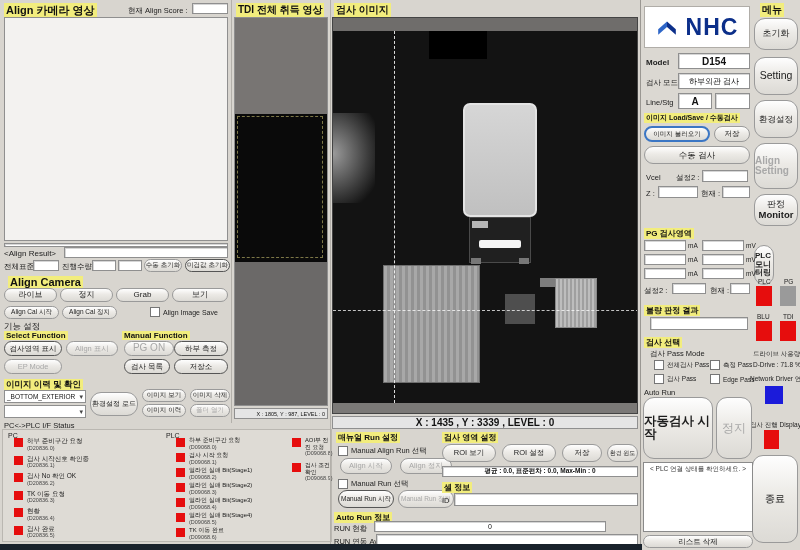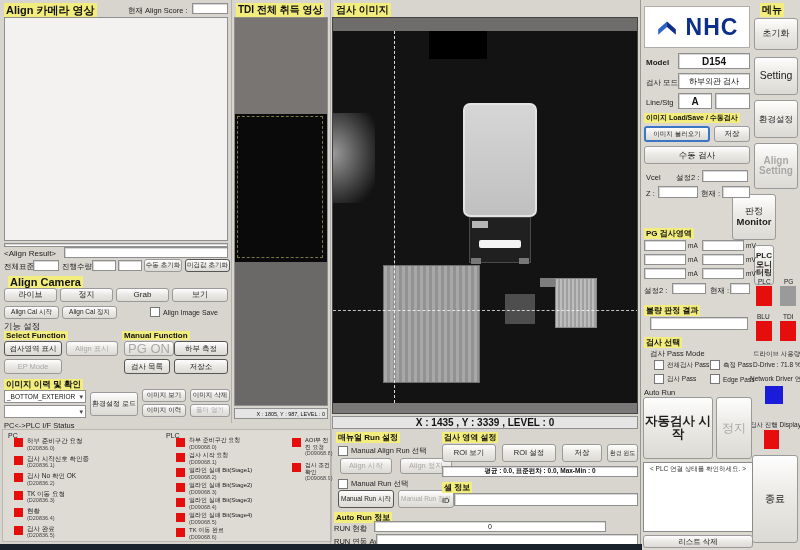--- a/index.html
+++ b/index.html
@@ -3,23 +3,23 @@
 <meta charset="utf-8">
 <style>
   html,body{margin:0;padding:0}
   body{width:800px;height:550px;position:relative;background:#d8d5cf;
        font-family:"Liberation Sans","DejaVu Sans",sans-serif;overflow:hidden;
        -webkit-font-smoothing:antialiased}
   .abs{position:absolute;box-sizing:border-box}
   .ylbl{background:#f2ed7d;color:#111;font-weight:bold;padding:0 2px;white-space:nowrap}
   .lbl{color:#222;white-space:nowrap}
   .inp{background:#fff;border:1px solid #8f8f8f;box-shadow:inset 1px 1px 0 #d6d6d6;color:#111}
-  .btn{display:flex;align-items:center;justify-content:center;text-align:center;
+  .btn{display:flex;align-items:center;justify-content:center;
        background:linear-gradient(#fefefe,#eceae6 45%,#dcdad5);
-       border:1px solid #9a9a9a;border-radius:3px;color:#1c1c1c;cursor:pointer;line-height:1.05}
+       border:1px solid #9a9a9a;border-radius:11px;color:#1c1c1c;cursor:pointer;line-height:1.05}
   .btn.dis{color:#a8a8a8}
   .btn.strong{border-color:#555}
   .btn.focus{border:2px double #3b76c4}
   .btn.wrap{white-space:normal}
   .cbx{display:flex;align-items:center;gap:3px;white-space:nowrap;color:#222}
   .cb{width:8px;height:8px;background:#fff;border:1px solid #767676;flex:none}
   .dd{background:#fff;border:1px solid #8f8f8f;display:flex;align-items:center;
       justify-content:space-between;padding:0 2px;color:#111}
   .dda{font-size:7px;color:#444;flex:none}
   .gb{border:1px solid #bab7b1}
@@ -73,21 +73,21 @@
 <div class="abs cbx" style="left:150px;top:307px;font-size:7px">
     <span class="cb"></span>
     <span>Align Image Save</span>
   </div>
 
 <span class="abs lbl" style="left:4px;top:321px;font-size:8.5px">기능 설정</span>
 <span class="abs ylbl" style="left:4px;top:331px;font-size:8px">Select Function</span>
 <span class="abs ylbl" style="left:122px;top:331px;font-size:8px">Manual Function</span>
 <div class="abs btn strong" style="left:4px;top:341px;width:58px;height:15px;font-size:7.5px">검사영역 표시</div>
 <div class="abs btn dis" style="left:66px;top:341px;width:52px;height:15px;font-size:7.5px">Align 표시</div>
-<div class="abs btn dis" style="left:124px;top:341px;width:50px;height:15px;font-size:13px">PG ON</div>
+<div class="abs btn dis" style="left:124px;top:341px;width:50px;height:15px;font-size:10px">PG ON</div>
 <div class="abs btn strong" style="left:174px;top:341px;width:54px;height:15px;font-size:7.5px">하부 측정</div>
 <div class="abs btn dis" style="left:4px;top:359px;width:58px;height:15px;font-size:7.5px">EP Mode</div>
 <div class="abs btn strong" style="left:124px;top:359px;width:46px;height:15px;font-size:7.5px">검사 목록</div>
 <div class="abs btn strong" style="left:174px;top:359px;width:54px;height:15px;font-size:7.5px">저장소</div>
 
 <span class="abs ylbl" style="left:4px;top:379px;font-size:8.5px">이미지 이력 및 확인</span>
 <div class="abs dd" style="left:4px;top:390px;width:82px;height:13px;font-size:6.5px">
     <span>_BOTTOM_EXTERIOR</span>
     <span class="dda">▾</span>
   </div>
@@ -273,21 +273,21 @@
       <path d="M10 5 L18 12 L18 17 L10 10 Z" fill="#0c2f8a"></path>
     </svg>
   <span class="nhc-text">NHC</span>
 </div>
 <span class="abs ylbl" style="left:760px;top:3px;font-size:10px">메뉴</span>
 
 <div class="abs btn" style="left:754px;top:18px;width:44px;height:32px;font-size:9px">초기화</div>
 <div class="abs btn" style="left:754px;top:57px;width:44px;height:38px;font-size:10.5px;font-weight:normal">Setting</div>
 <div class="abs btn" style="left:754px;top:100px;width:44px;height:38px;font-size:8.5px">환경설정</div>
 <div class="abs btn dis wrap" style="left:754px;top:143px;width:44px;height:46px;font-size:10px;font-weight:bold">Align Setting</div>
-<div class="abs btn wrap" style="left:732px;top:194px;width:44px;height:46px;flex-direction:column">
+<div class="abs btn wrap" style="left:754px;top:194px;width:44px;height:32px;flex-direction:column">
   <span style="font-size:9px">판정</span>
   <span style="font-size:9.5px;font-weight:bold">Monitor</span>
 </div>
 <div class="abs btn wrap" style="left:754px;top:245px;width:20px;height:40px;font-size:8px;font-weight:bold">PLC 모니터링</div>
 
 <span class="abs lbl" style="left:758px;top:278px;font-size:6.5px">PLC</span>
 <span class="abs lbl" style="left:784px;top:278px;font-size:6.5px">PG</span>
 <div class="abs sq" style="left:756px;top:286px;width:16px;height:20px"></div>
 <div class="abs" style="left:780px;top:286px;width:16px;height:20px;background:#9a9a9a"></div>
 <span class="abs lbl" style="left:757px;top:313px;font-size:6.5px">BLU</span>

